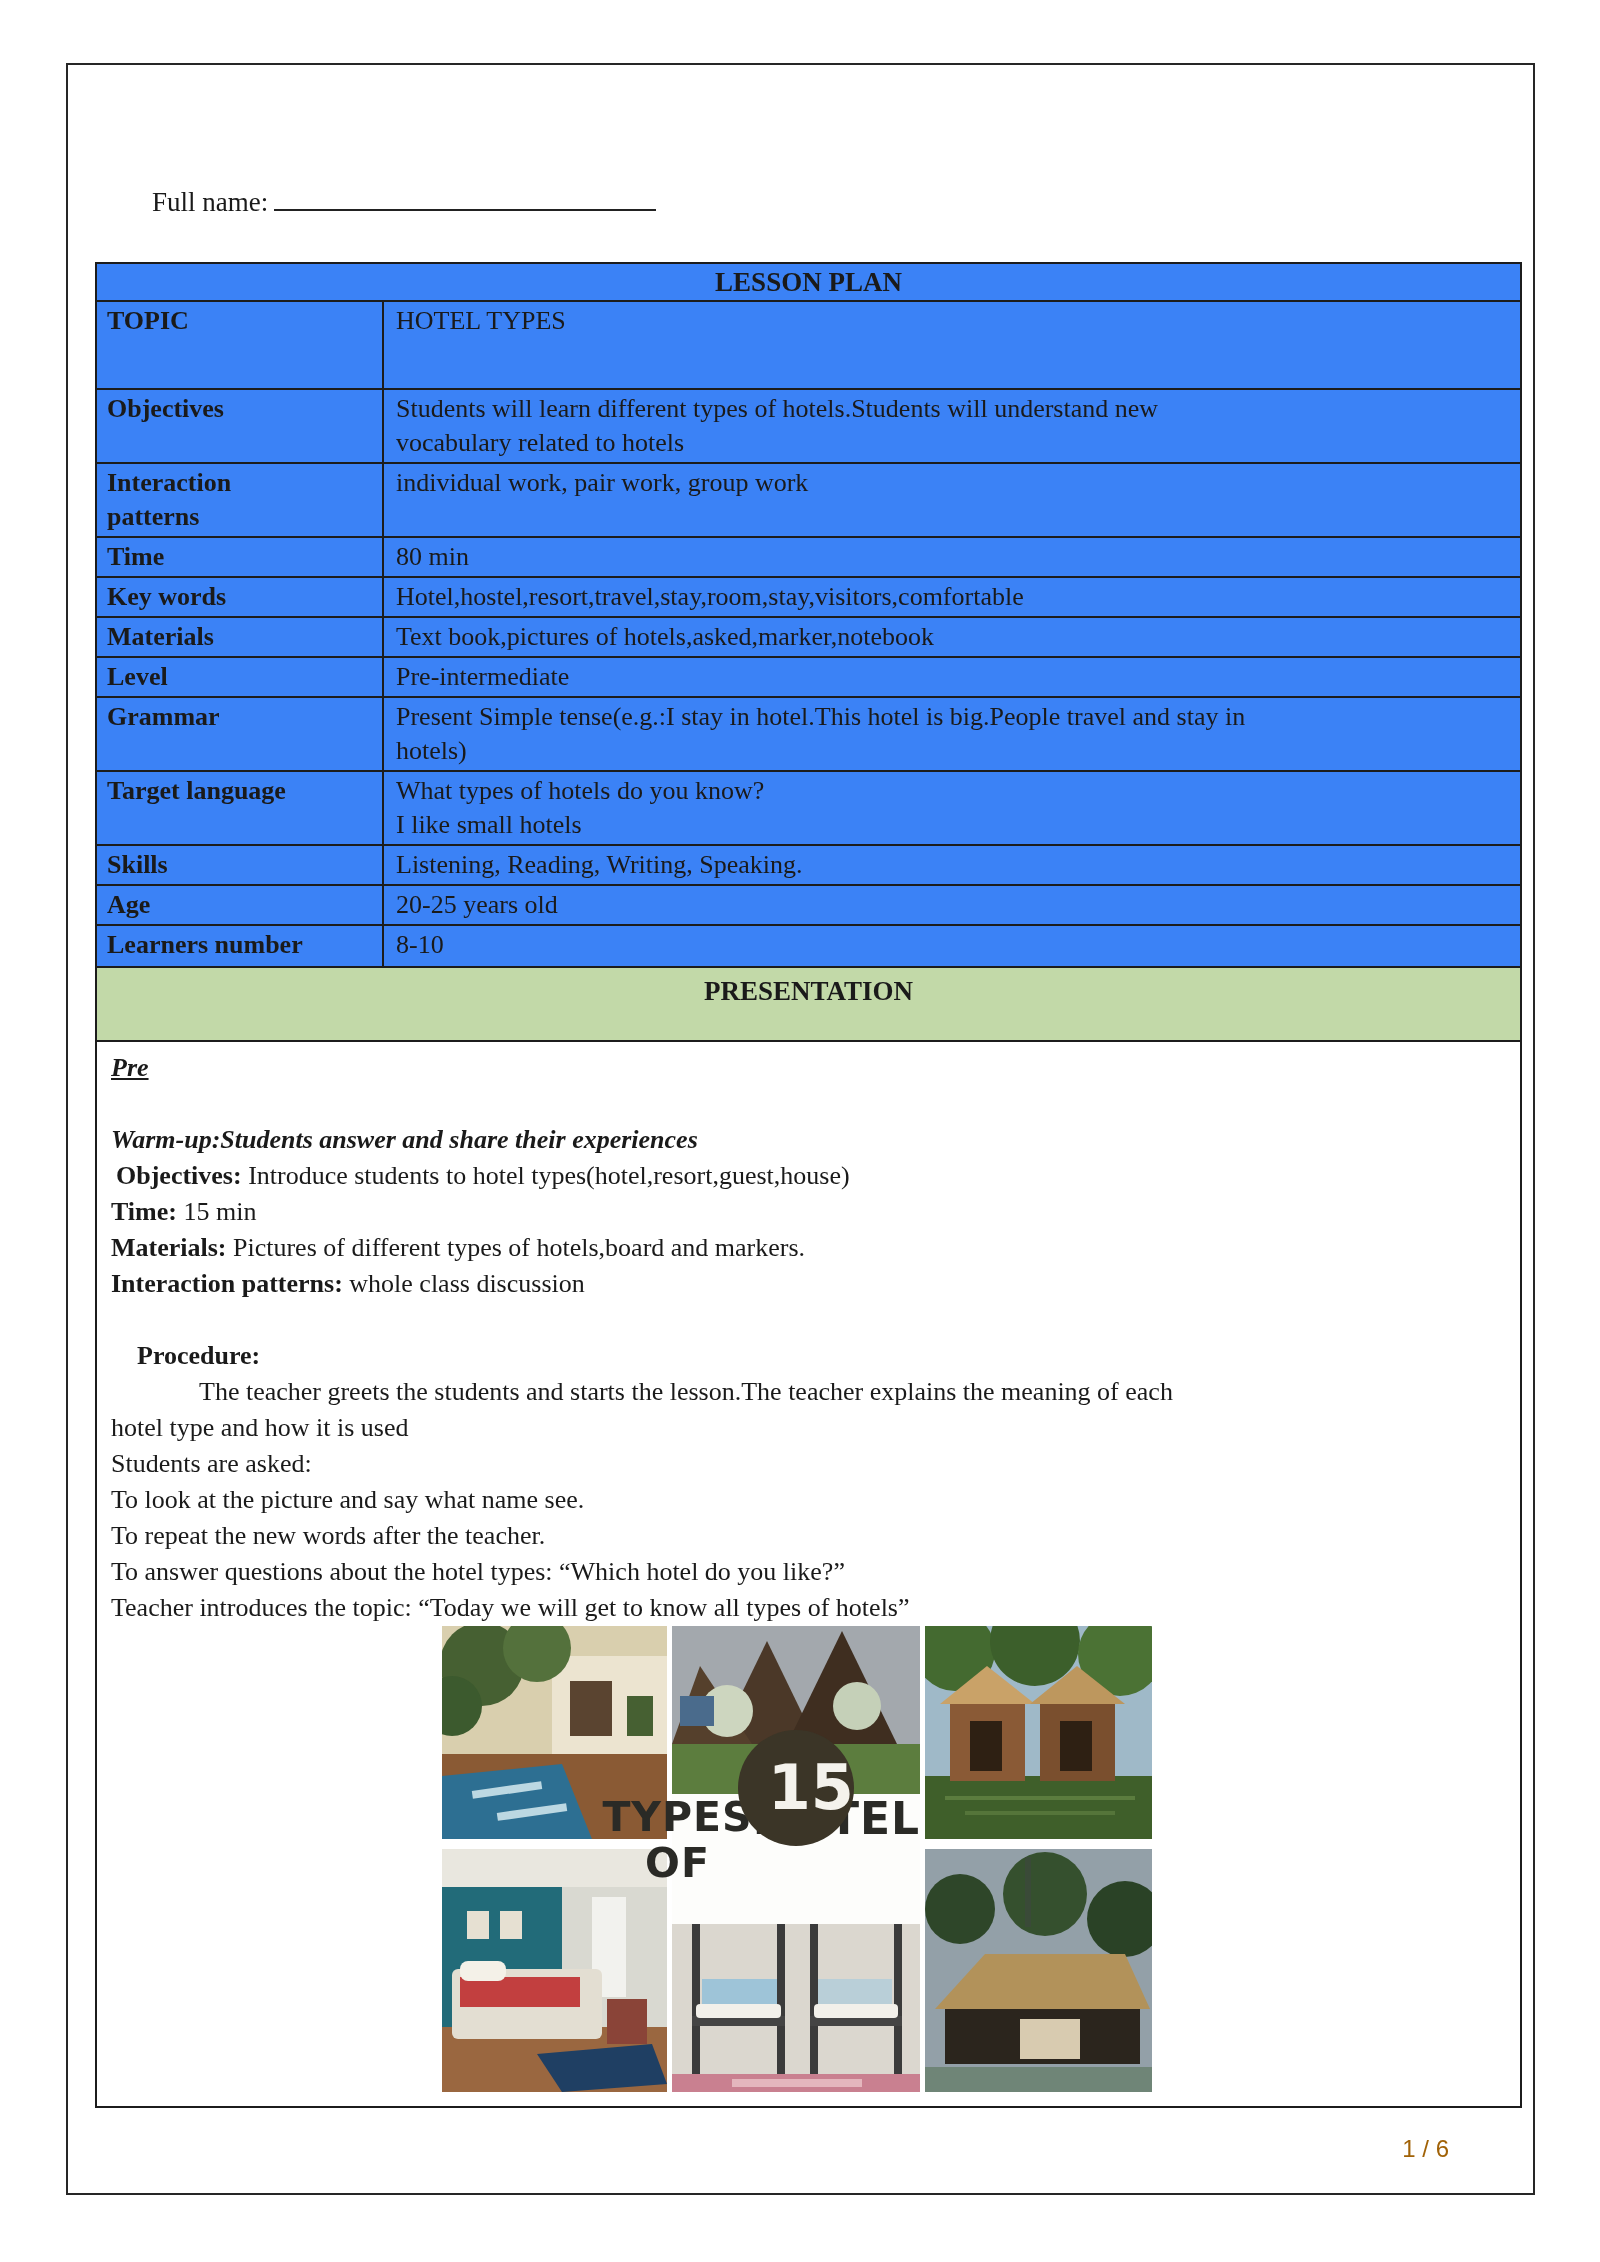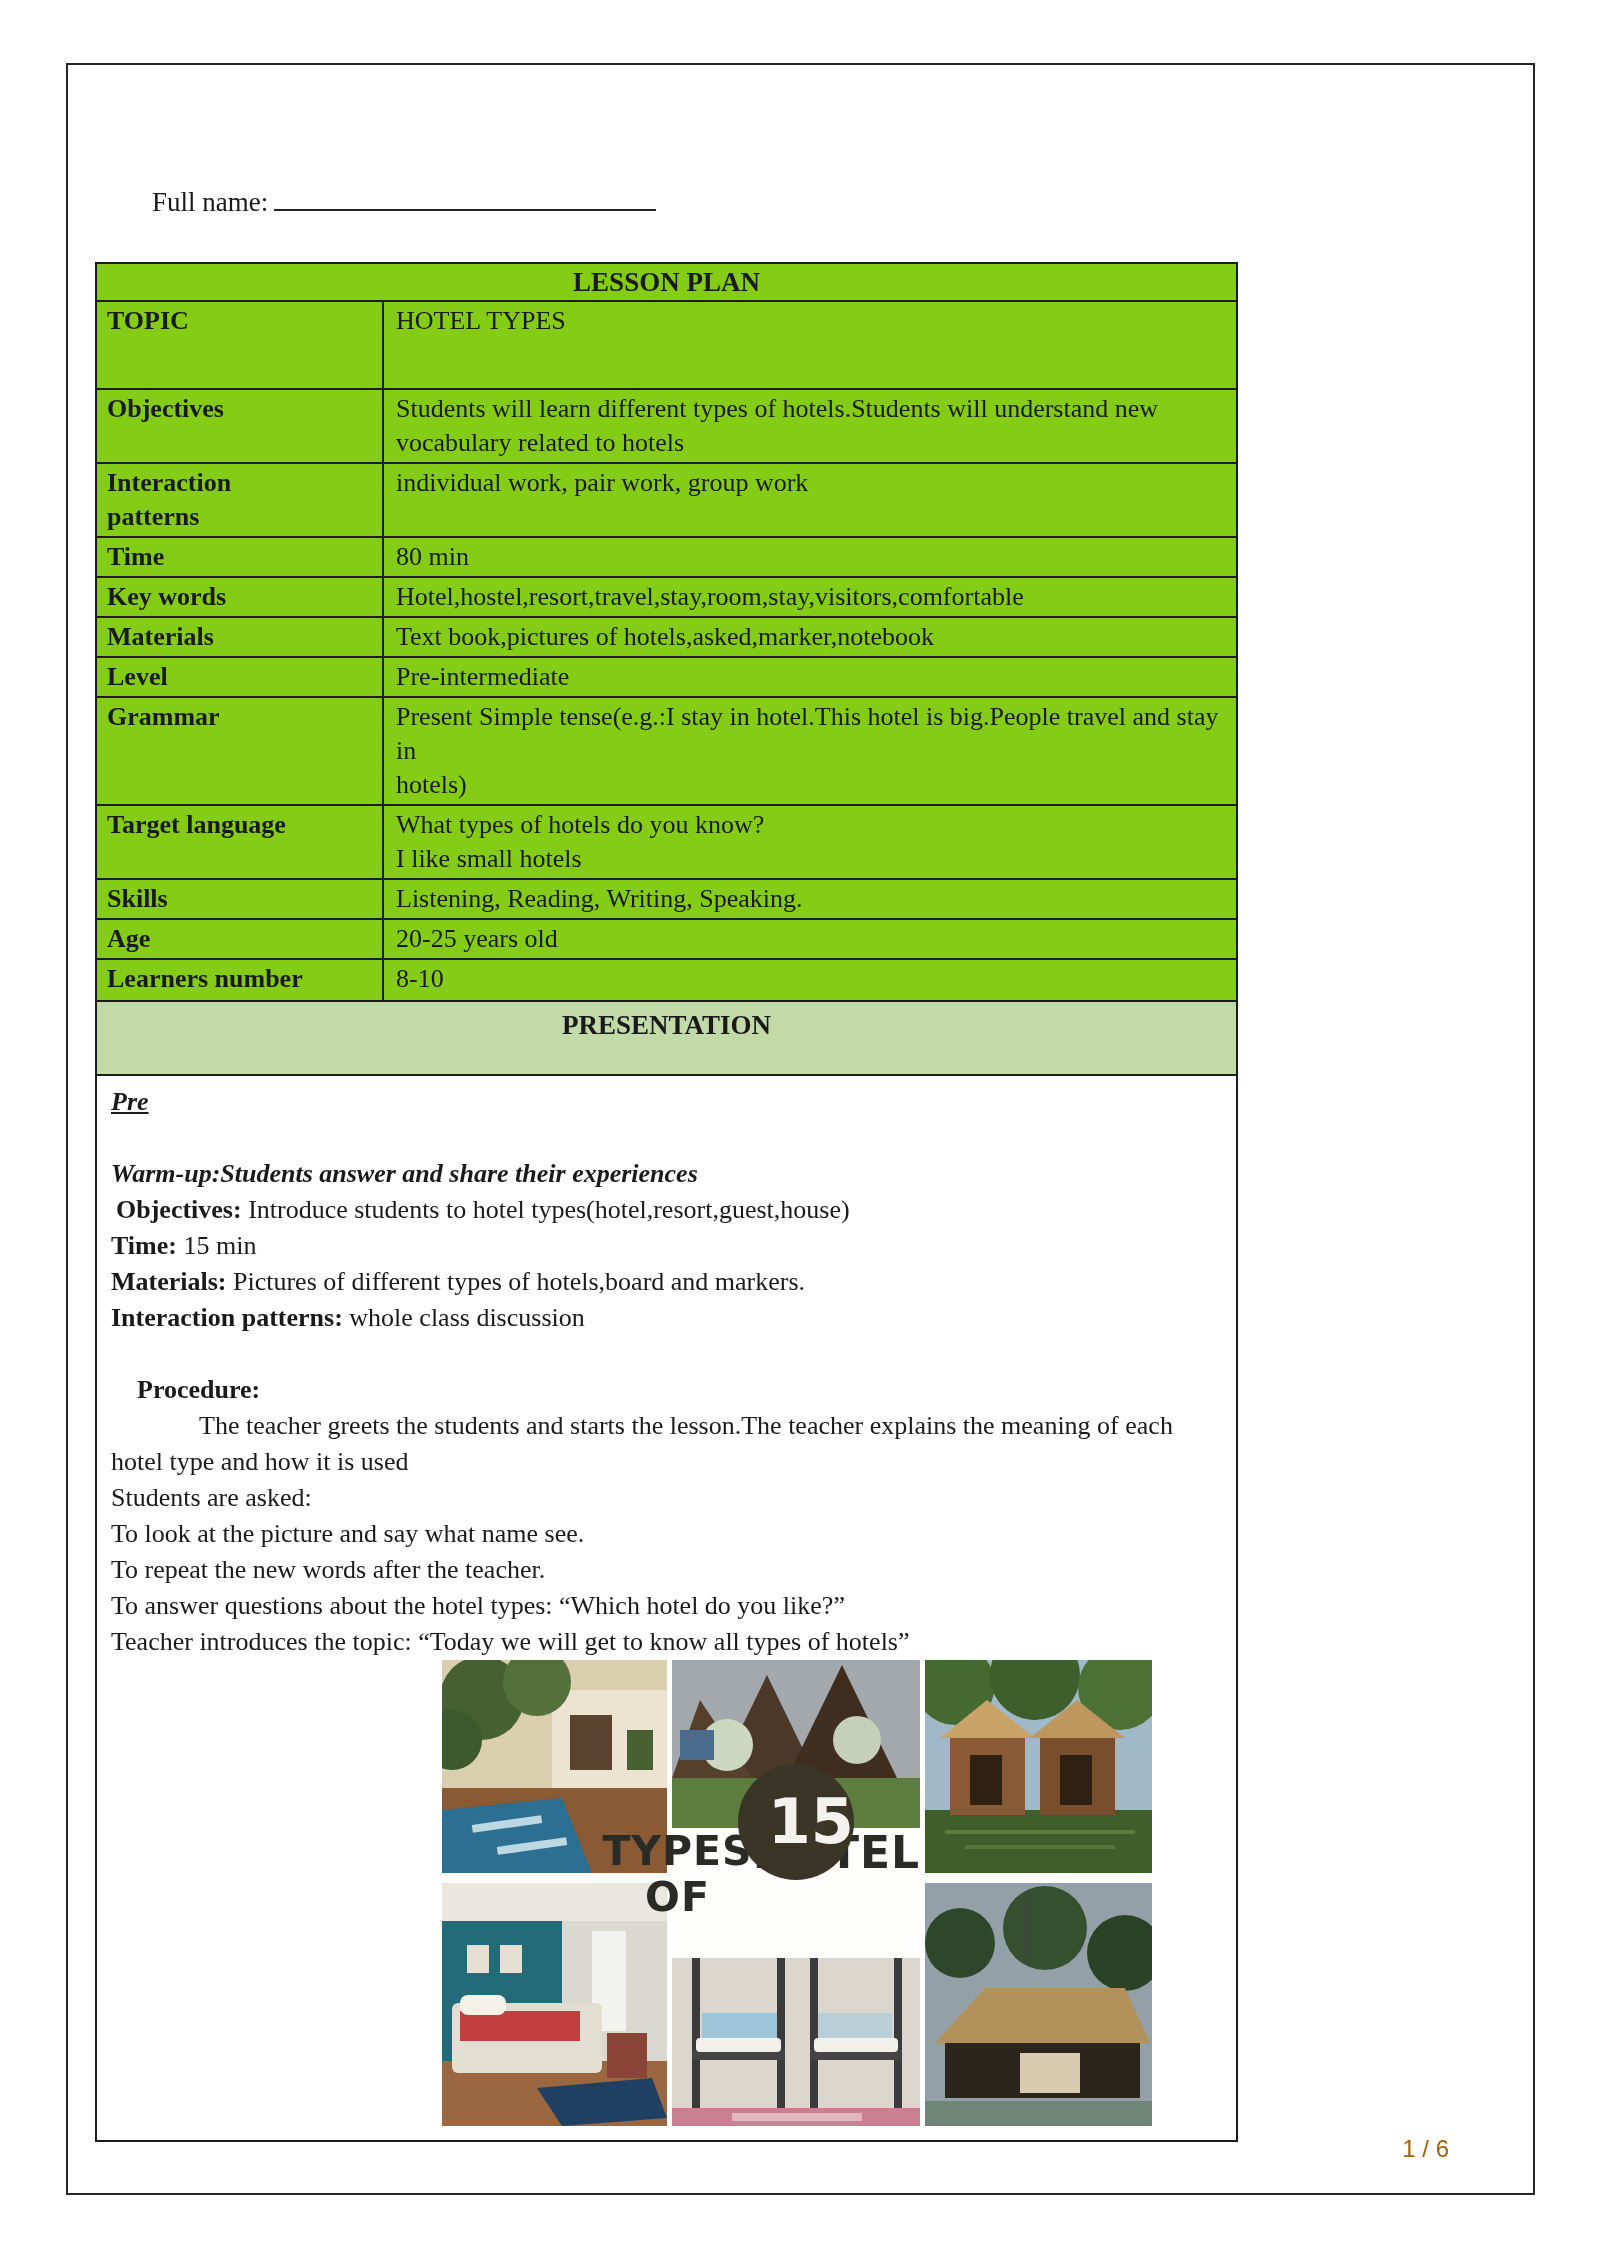--- a/index.html
+++ b/index.html
@@ -11,22 +11,22 @@
   .page-border {
     position:absolute; left:66px; top:63px; width:1469px; height:2132px;
     border:2px solid #262626; background:#ffffff;
   }
   
   .fullname { margin:122px 0 4px 84px; font-size:27px; }
   .name-line { display:inline-block; width:382px; border-bottom:2px solid #222; height:20px; margin-left:6px; }
 
   
   .lesson-table {
-    margin:44px 0 0 27px; width:1143px;
-    border:2px solid #1c1c1c; background:#84cc16;
+    margin:44px 0 0 27px; width:1427px;
+    border:2px solid #1c1c1c; background:#3b82f6;
   }
   .t-title {
     height:38px; line-height:36px; text-align:center;
     font-weight:700; font-size:27px; border-bottom:2px solid #1c1c1c;
   }
   .t-row { display:flex; border-bottom:2px solid #1c1c1c; align-items:stretch; }
   .t-label {
     width:287px; flex:0 0 287px; border-right:2px solid #1c1c1c;
     font-weight:700; font-size:26px; line-height:34px; padding:2px 10px;
     white-space:pre-line;

